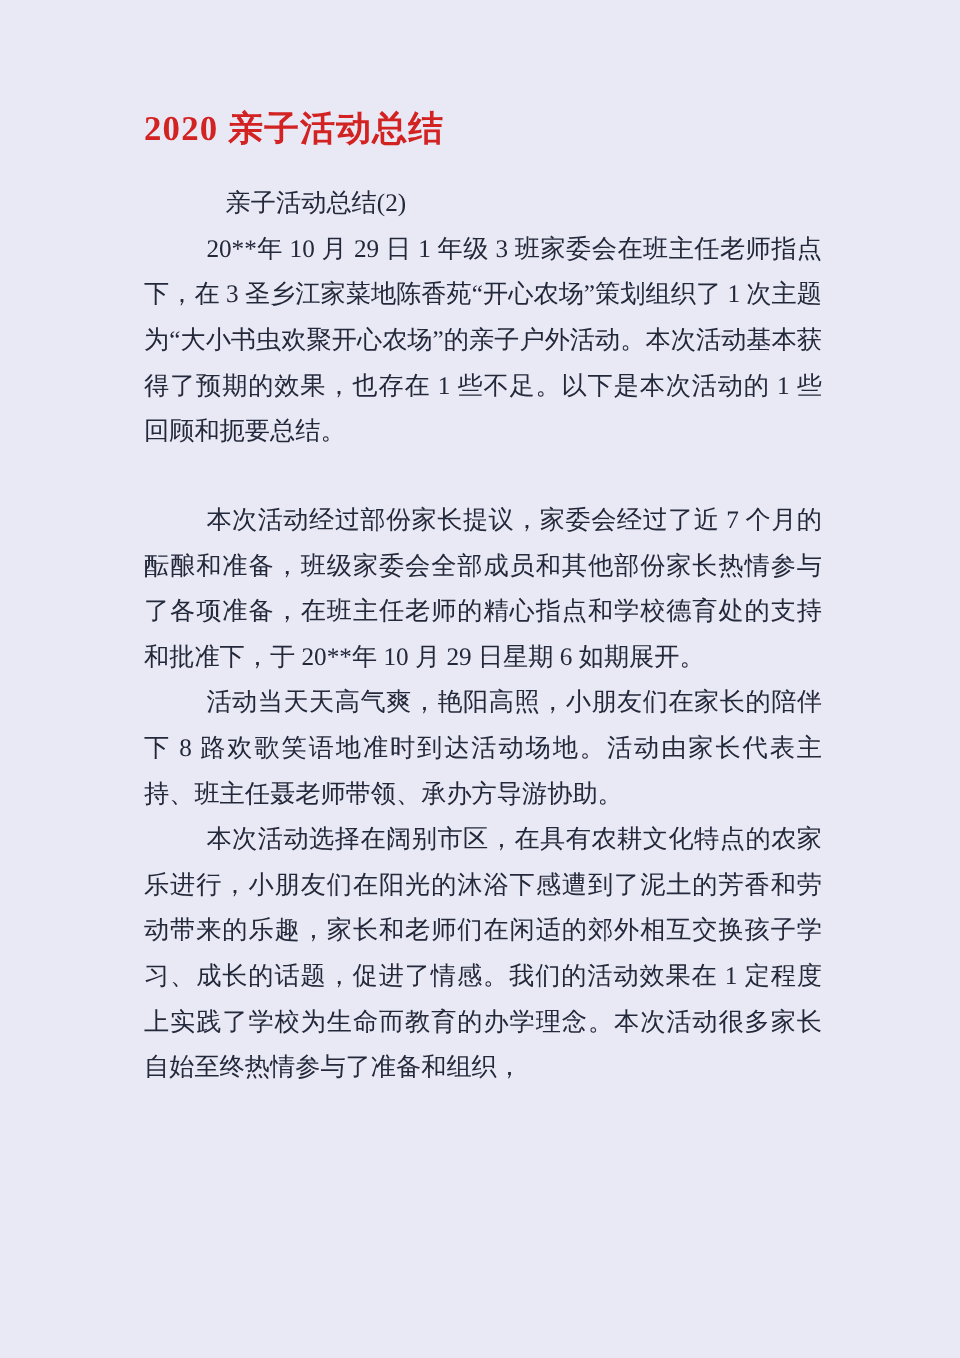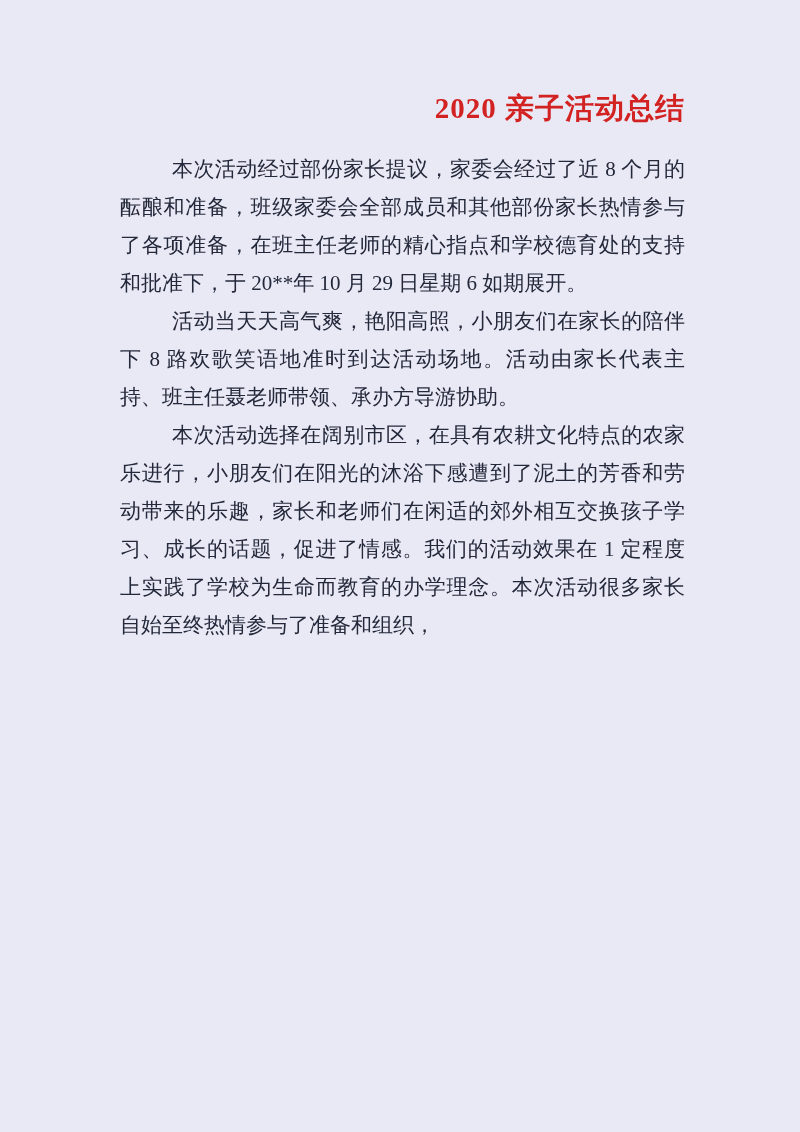--- a/index.html
+++ b/index.html
@@ -15,21 +15,21 @@
     overflow: hidden;
   }
   .page {
     box-sizing: border-box;
     width: 800px;
     height: 1132px;
     padding: 88px 115px 0 120px;
   }
   .doc-title {
     margin: 0 0 22px 0;
-    text-align: right;
+    text-align: left;
     font-size: 29px;
     line-height: 40px;
     font-weight: bold;
     color: var(--title-color, #d22222);
     letter-spacing: 1px;
   }
   .doc-subtitle {
     margin: 0;
     padding-left: 68px;
     font-size: 21px;
@@ -45,21 +45,23 @@
   .doc-paragraph.gap-after {
     margin-bottom: 36px;
   }
 </style>
 </head>
 <body>
 
 <div class="page">
   <h1 class="doc-title">2020 亲子活动总结</h1>
 
+  <p class="doc-subtitle">亲子活动总结(2)</p>
 
+  <p class="doc-paragraph gap-after">20**年 10 月 29 日 1 年级 3 班家委会在班主任老师指点下，在 3 圣乡江家菜地陈香苑“开心农场”策划组织了 1 次主题为“大小书虫欢聚开心农场”的亲子户外活动。本次活动基本获得了预期的效果，也存在 1 些不足。以下是本次活动的 1 些回顾和扼要总结。</p>
 
-  <p class="doc-paragraph">本次活动经过部份家长提议，家委会经过了近 8 个月的酝酿和准备，班级家委会全部成员和其他部份家长热情参与了各项准备，在班主任老师的精心指点和学校德育处的支持和批准下，于 20**年 10 月 29 日星期 6 如期展开。</p>
+  <p class="doc-paragraph">本次活动经过部份家长提议，家委会经过了近 7 个月的酝酿和准备，班级家委会全部成员和其他部份家长热情参与了各项准备，在班主任老师的精心指点和学校德育处的支持和批准下，于 20**年 10 月 29 日星期 6 如期展开。</p>
 
   <p class="doc-paragraph">活动当天天高气爽，艳阳高照，小朋友们在家长的陪伴下 8 路欢歌笑语地准时到达活动场地。活动由家长代表主持、班主任聂老师带领、承办方导游协助。</p>
 
 
   <p class="doc-paragraph">本次活动选择在阔别市区，在具有农耕文化特点的农家乐进行，小朋友们在阳光的沐浴下感遭到了泥土的芳香和劳动带来的乐趣，家长和老师们在闲适的郊外相互交换孩子学习、成长的话题，促进了情感。我们的活动效果在 1 定程度上实践了学校为生命而教育的办学理念。本次活动很多家长自始至终热情参与了准备和组织，</p>
 </div>
 
 </body></html>

